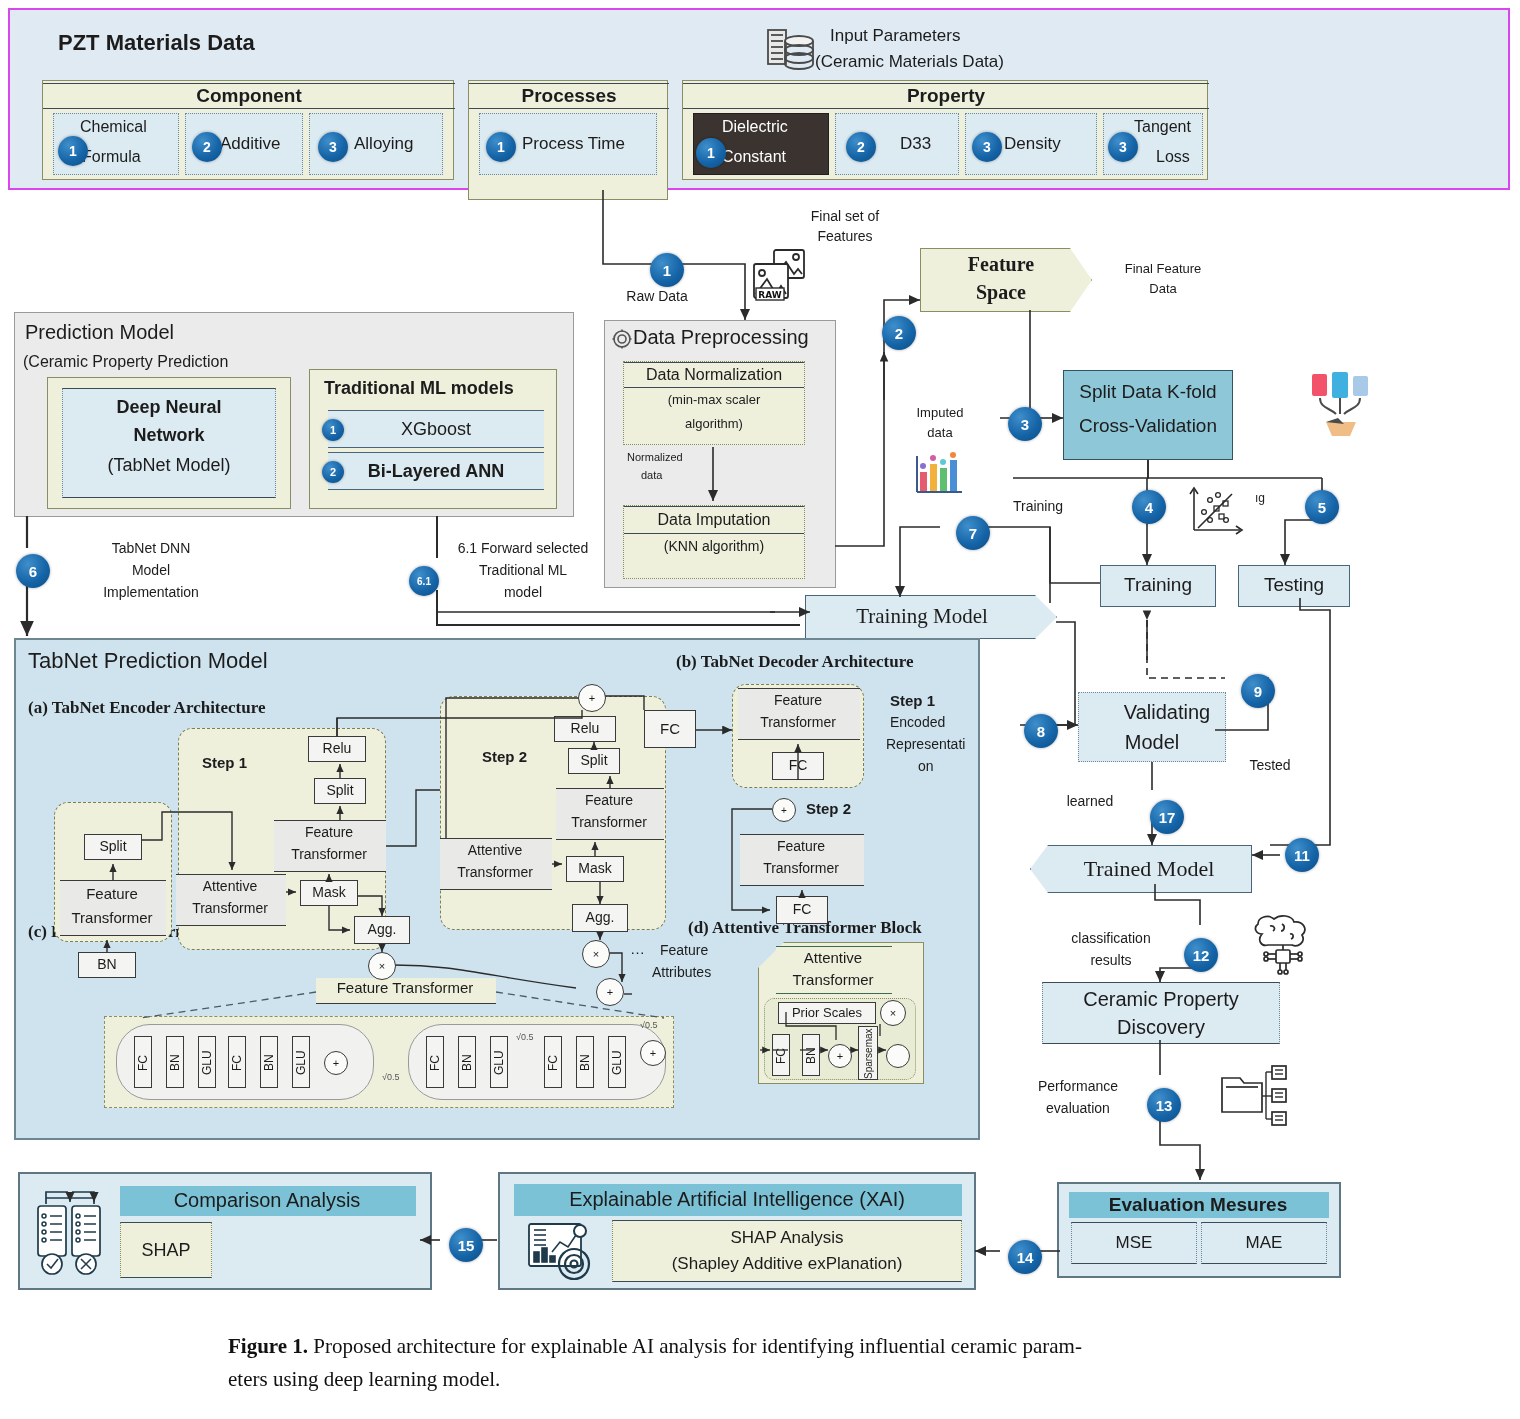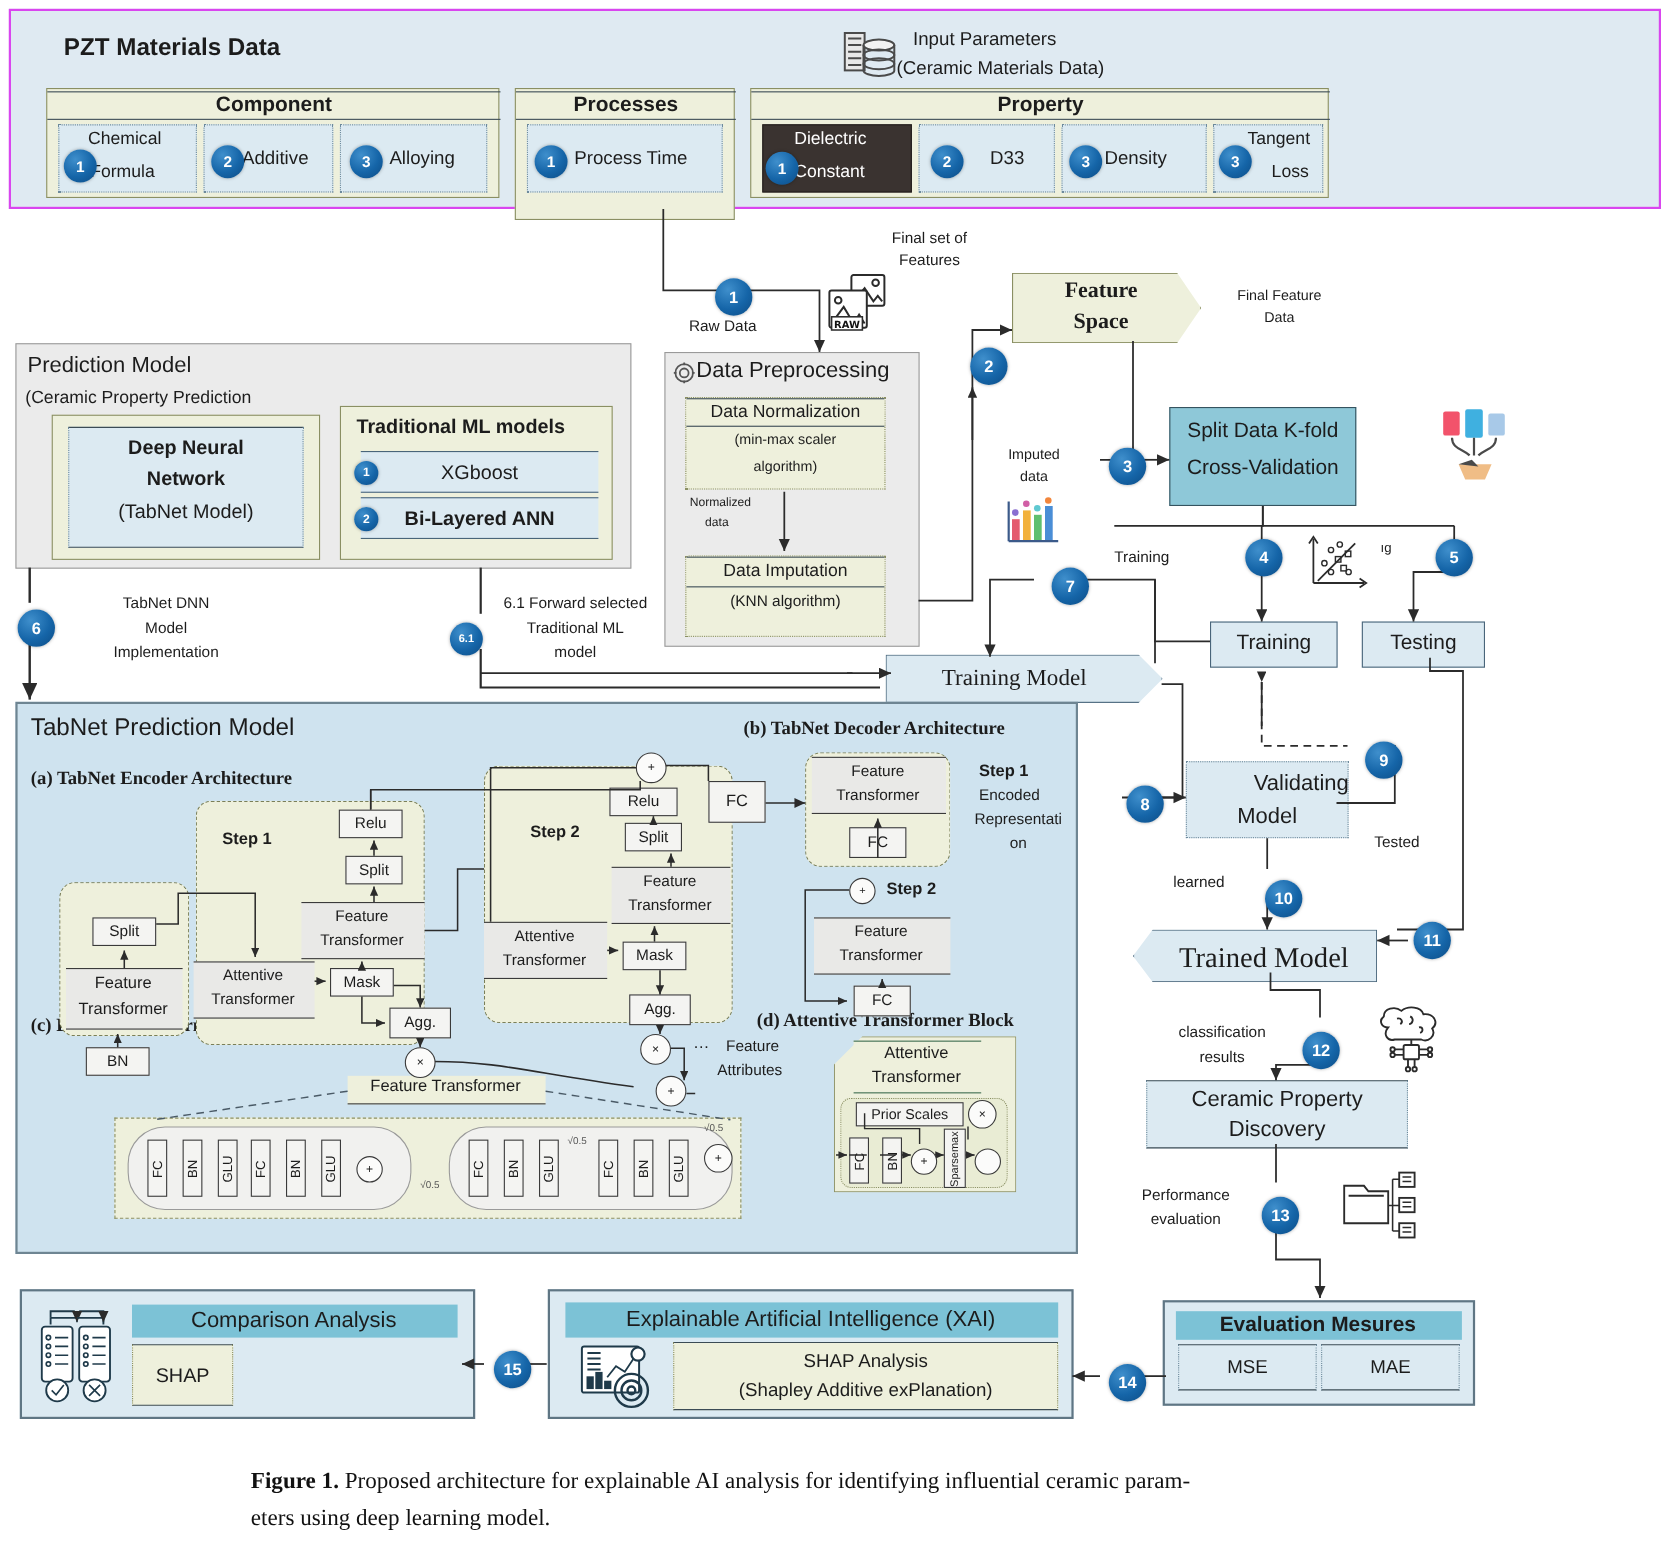--- a/index.html
+++ b/index.html
@@ -321,30 +321,30 @@
   <div class="abs f19 ctr" style="left:0;top:8px;width:110px;">Testing</div>
 </div>
 
 <div class="lbl f14" style="left:998px;top:498px;width:80px;">Training</div>
 
 <div class="abs box-pale-s flag" style="left:805px;top:595px;width:252px;height:44px;">
   <div class="abs f21 serif ctr" style="left:0;top:8px;width:232px;font-size:21px;">Training Model</div>
 </div>
 
 <div class="abs box-pale" style="left:1078px;top:692px;width:148px;height:70px;">
-  <div class="abs f20 ctr" style="left:16px;top:8px;width:176px;">Validating</div>
+  <div class="abs f20 ctr" style="left:0;top:8px;width:176px;">Validating</div>
   <div class="abs f20 ctr" style="left:0;top:38px;width:146px;">Model</div>
 </div>
 
 <div class="lbl f14" style="left:1235px;top:757px;width:70px;">Tested</div>
 <div class="lbl f14" style="left:1050px;top:793px;width:80px;">learned</div>
 
 <div class="abs box-pale-s" style="left:1030px;top:845px;width:222px;height:48px;
             clip-path:polygon(18px 0,100% 0,100% 100%,18px 100%,0 50%);">
-  <div class="abs serif ctr" style="left:14px;top:10px;width:208px;font-size:26px;">Trained Model</div>
+  <div class="abs serif ctr" style="left:14px;top:10px;width:208px;font-size:22px;">Trained Model</div>
 </div>
 
 <div class="lbl f14" style="left:1056px;top:930px;width:110px;">classification</div>
 <div class="lbl f14" style="left:1056px;top:952px;width:110px;">results</div>
 
 <div class="abs" style="left:1248px;top:912px;width:70px;height:66px;z-index:20;">
   <svg width="70" height="66" viewBox="0 0 70 66">
     <g stroke="#2b2b2b" fill="none" stroke-width="1.7">
       <path d="M14,22 C8,22 5,16 10,12 C10,5 20,2 26,7 C32,2 44,3 46,10
                C56,9 60,18 54,23 C58,30 50,36 44,33 L20,33 C13,35 9,28 14,22 Z"></path>
@@ -803,21 +803,21 @@
     <div class="badge b-lg" style="left: 650px; top: 253px;">1</div>
     <div class="badge b-lg" style="left: 882px; top: 316px;">2</div>
     <div class="badge b-lg" style="left: 1008px; top: 407px;">3</div>
     <div class="badge b-lg" style="left: 1132px; top: 490px;">4</div>
     <div class="badge b-lg" style="left: 1305px; top: 490px;">5</div>
     <div class="badge b-lg" style="left: 16px; top: 554px;">6</div>
     <div class="badge b-md" style="font-size: 10px; left: 409px; top: 566px;">6.1</div>
     <div class="badge b-lg" style="left: 956px; top: 516px;">7</div>
     <div class="badge b-lg" style="left: 1024px; top: 714px;">8</div>
     <div class="badge b-lg" style="left: 1241px; top: 674px;">9</div>
-    <div class="badge b-lg" style="left: 1150px; top: 800px;">10</div>
+    <div class="badge b-lg" style="left: 1150px; top: 800px;">17</div>
     <div class="badge b-lg" style="left: 1285px; top: 838px;">11</div>
     <div class="badge b-lg" style="left: 1184px; top: 938px;">12</div>
     <div class="badge b-lg" style="left: 1147px; top: 1088px;">13</div>
     <div class="badge b-lg" style="left: 1008px; top: 1240px;">14</div>
     <div class="badge b-lg" style="left: 449px; top: 1228px;">15</div>
   </div>
 
 <div class="caption" style="left:228px;top:1330px;width:1100px;">
   <span class="t-b">Figure 1.</span><span> Proposed architecture for explainable AI analysis for identifying influential ceramic param-</span><br>
   <span>eters using deep learning model.</span>

